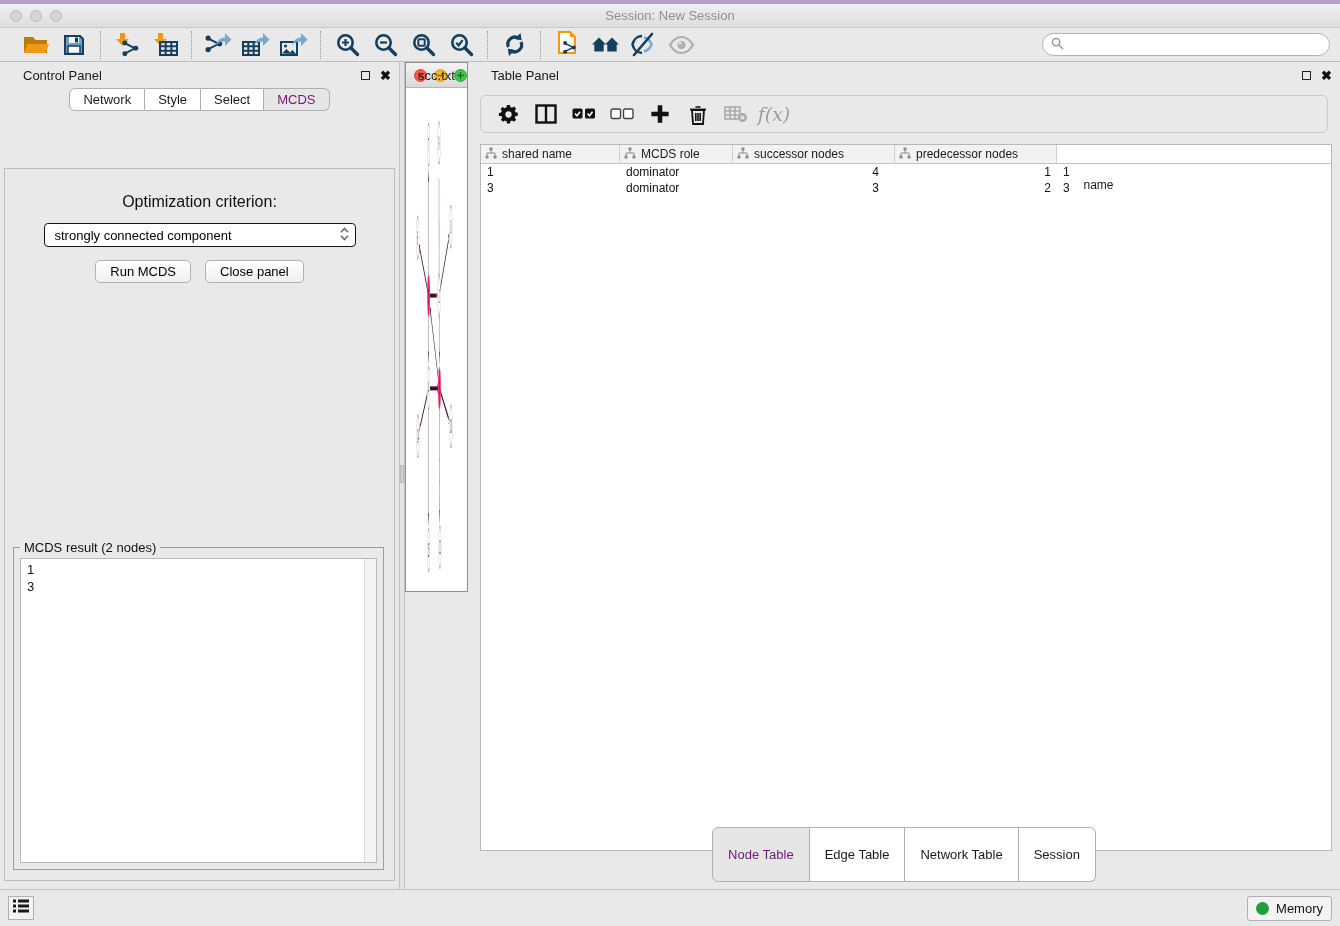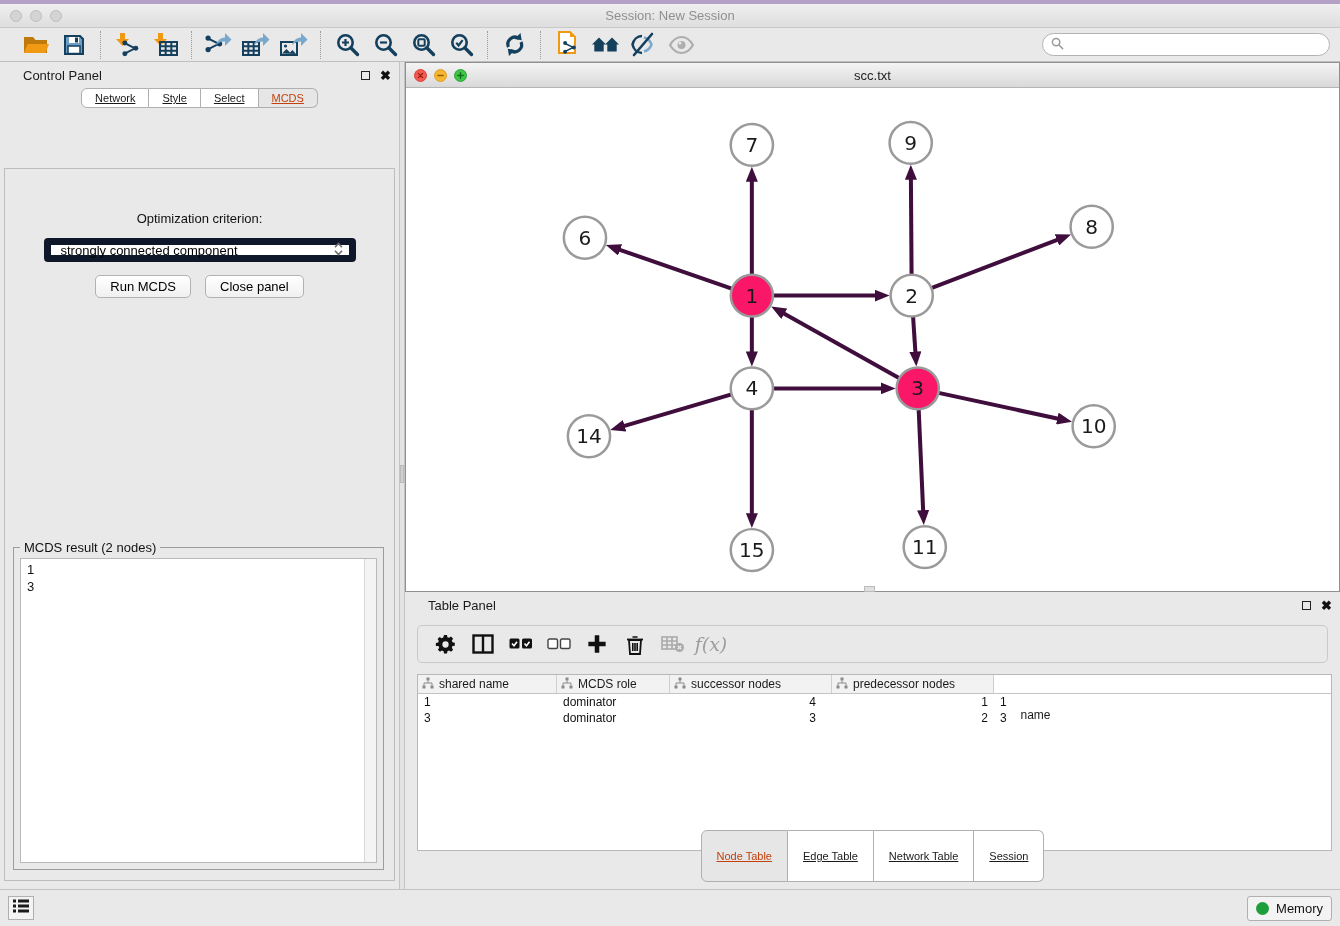--- a/index.html
+++ b/index.html
@@ -21,36 +21,36 @@
   .tool-btn.disabled { opacity:.9; }
   .search-wrap { margin-left:auto; display:flex; align-items:center; }
   .search-box { width:288px; height:23px; background:#fff; border:1px solid #b3b3b3; border-radius:12px; display:flex; align-items:center; padding:0 8px; }
   .search-box input { border:none; outline:none; flex:1; font-size:12px; font-family:"Liberation Sans",sans-serif; background:transparent; margin-left:5px; }
 
   
   .main { position:absolute; top:62px; bottom:37px; left:0; right:0; display:flex; }
   .left-panel { width:399px; background:#e9e9e9; position:relative; }
   .v-splitter { width:6px; background:#e3e3e3; border-left:1px solid #c4c4c4; border-right:1px solid #c4c4c4; position:relative; cursor:col-resize; }
   .v-splitter .grip { position:absolute; top:403px; left:0; width:4px; height:18px; background:#d0d0d0; border:1px solid #bbb; }
-  .right-col { flex:1; display:flex; flex-direction:column; min-width:0; }
+  .right-col { flex:1; display:flex; flex-direction:row; min-width:0; }
 
   
   .panel-header { height:26px; display:flex; align-items:center; padding:0 8px;margin-left:15px; }
   .panel-header .ph-title { font-size:13px; color:#1a1a1a; }
   .panel-header .ph-btns { margin-left:auto; display:flex; align-items:center; gap:10px; }
   .float-btn { width:9px; height:9px; border:1.5px solid #222; display:inline-block; cursor:pointer; }
   .close-btn { font-size:13px; font-weight:bold; color:#111; cursor:pointer; line-height:1; }
   .cp-tabs { display:flex; justify-content:center; position:relative; z-index:2; }
-  .seg-tab { font-size:11px; padding:3px 13px; background:#fff; border:1px solid #b0b0b0; border-left:none; color:#1a1a1a; cursor:pointer;text-decoration:underline; }
+  .seg-tab { font-size:13px; padding:3px 13px; background:#fff; border:1px solid #b0b0b0; border-left:none; color:#1a1a1a; cursor:pointer; }
   .seg-tab:first-child { border-left:1px solid #b0b0b0; border-radius:6px 0 0 6px; }
   .seg-tab:last-child { border-radius:0 6px 6px 0; }
-  .seg-tab.active { background:#e6e6e6; color:#c2410c; }
+  .seg-tab.active { background:#e6e6e6; color:#701a75; }
   .cp-body { position:absolute; left:4px; right:4px; top:116px; bottom:8px; border:1px solid #bdbdbd; background:#e9e9e9; margin-top:-10px; padding-top:10px; }
-  .opt-label { text-align:center; font-size:13px; margin-top:32px; color:#111; }
-  .cp-select { width:312px; height:24px; margin:12px auto 4px; background:#fff; border:7px solid #0f172a; border-radius:4px; display:flex; align-items:center; padding:0 6px 0 10px; font-size:13px; cursor:pointer; }
+  .opt-label { text-align:center; font-size:16px; margin-top:14px; color:#111; }
+  .cp-select { width:312px; height:24px; margin:12px auto 4px; background:#fff; border:1px solid #0f172a; border-radius:4px; display:flex; align-items:center; padding:0 6px 0 10px; font-size:13px; cursor:pointer; }
   .cp-select .sel-text { flex:1; }
   .cp-buttons { display:flex; justify-content:center; gap:14px; margin-top:13px; }
   .cp-btn { font-size:13px; padding:3px 14px; min-width:90px; background:linear-gradient(#ffffff,#f0f0f0); border:1px solid #b2b2b2; border-radius:5px; cursor:pointer; text-align:center; font-family:"Liberation Sans",sans-serif; }
   .result-group { position:absolute; left:8px; right:10px; top:378px; bottom:10px; border:1px solid #9d9d9d; }
   .result-label { position:absolute; top:-8px; left:6px; background:#e9e9e9; padding:0 4px; font-size:13px; color:#111; }
   .result-text { position:absolute; left:6px; right:6px; top:10px; bottom:6px; background:#fff; border:1px solid #b9b9b9; overflow:hidden; }
   .result-text pre { font-family:"Liberation Sans",sans-serif; font-size:13px; line-height:17px; padding:2px 6px; color:#111; }
   .result-scroll { position:absolute; right:0; top:0; bottom:0; width:12px; background:#f4f4f4; border-left:1px solid #d8d8d8; }
 
   

